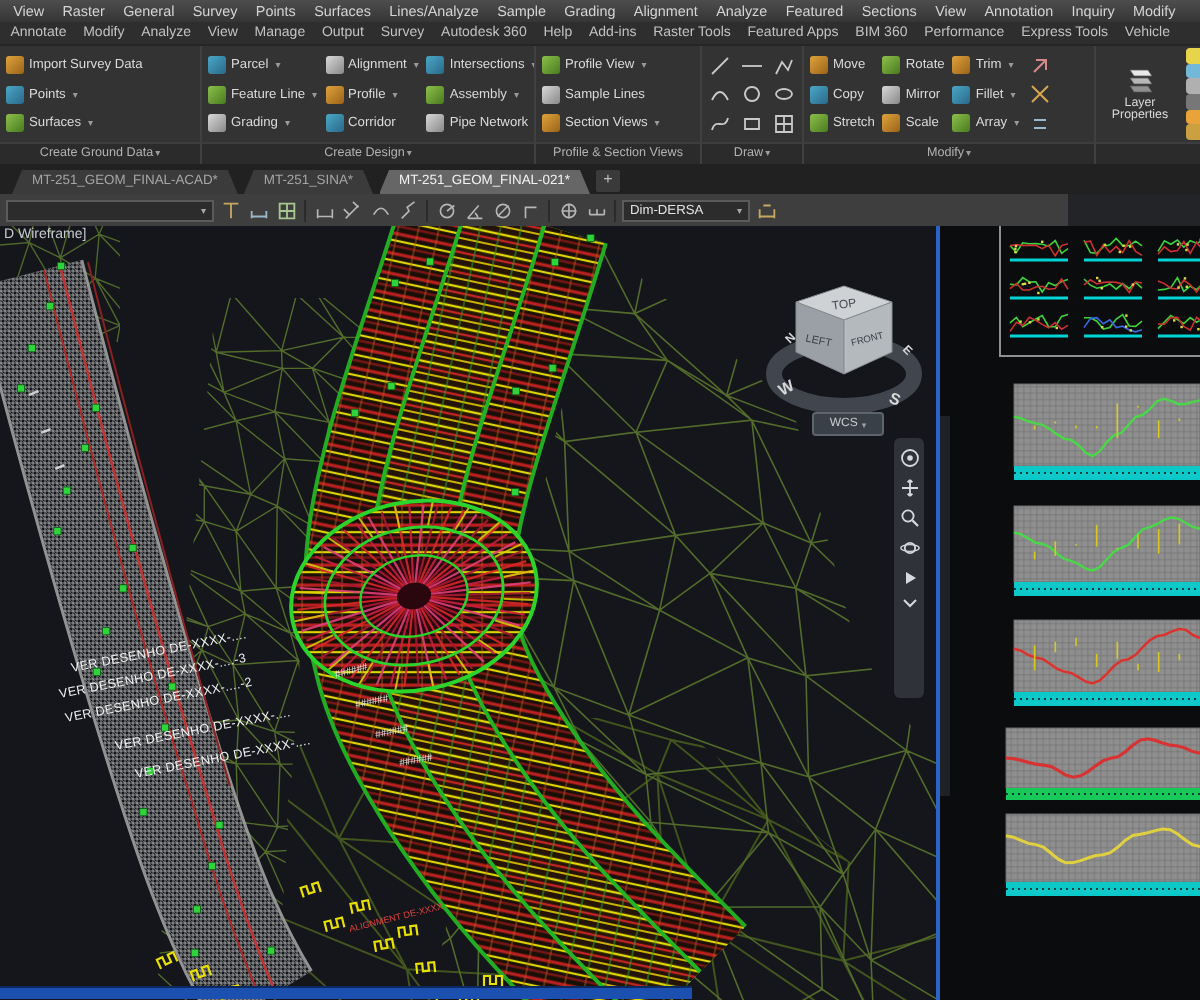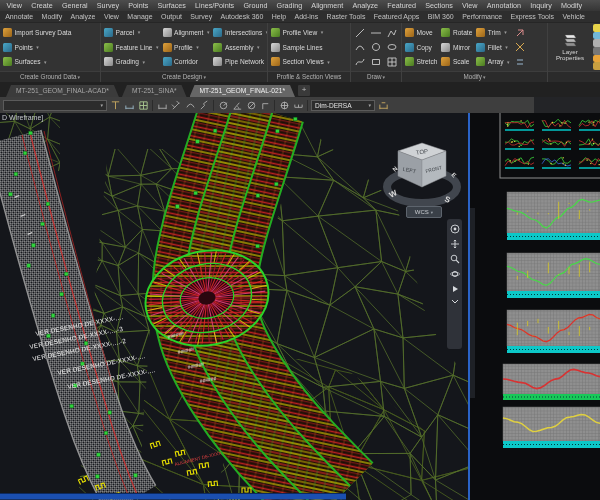--- a/index.html
+++ b/index.html
@@ -48,27 +48,27 @@
   border-radius:3px;display:flex;flex-direction:column;align-items:center;gap:5px;padding-top:5px;
   box-sizing:border-box;z-index:6}
 svg{display:block}
 </style>
 </head>
 <body>
 <div id="app">
 
 <div id="menubar">
       <span class="mitem">View</span>
-      <span class="mitem">Create</span>
+      <span class="mitem">Raster</span>
       <span class="mitem">General</span>
       <span class="mitem">Survey</span>
       <span class="mitem">Points</span>
       <span class="mitem">Surfaces</span>
-      <span class="mitem">Lines/Points</span>
-      <span class="mitem">Ground</span>
+      <span class="mitem">Lines/Analyze</span>
+      <span class="mitem">Sample</span>
       <span class="mitem">Grading</span>
       <span class="mitem">Alignment</span>
       <span class="mitem">Analyze</span>
       <span class="mitem">Featured</span>
       <span class="mitem">Sections</span>
       <span class="mitem">View</span>
       <span class="mitem">Annotation</span>
       <span class="mitem">Inquiry</span>
       <span class="mitem">Modify</span>
     </div>

